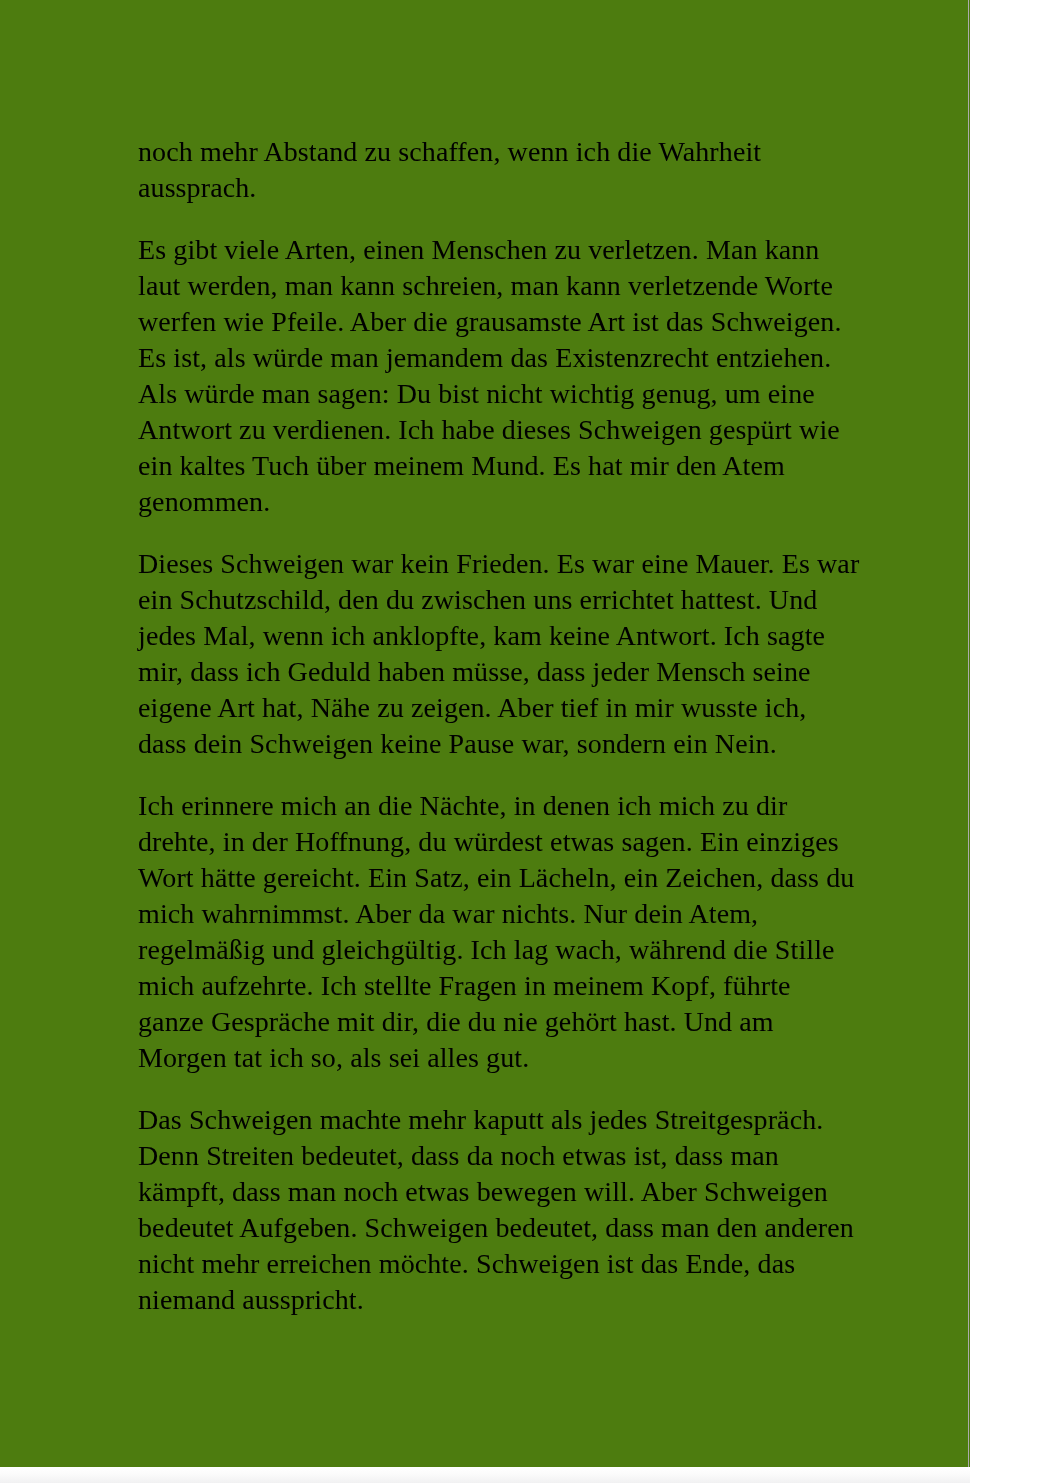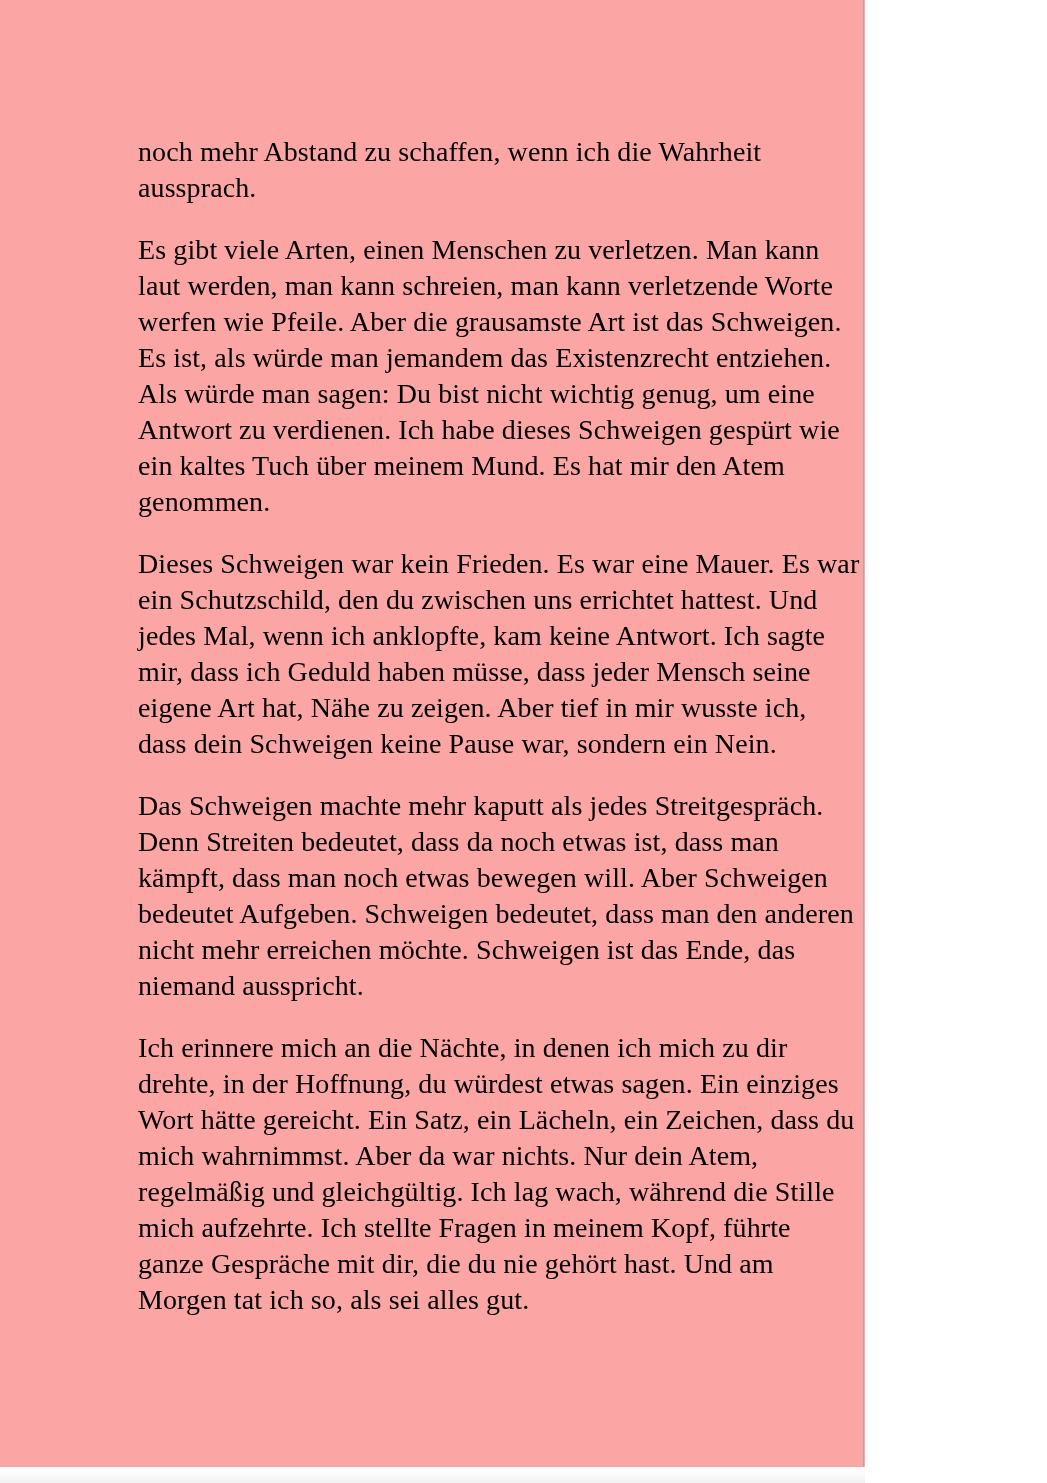--- a/index.html
+++ b/index.html
@@ -5,23 +5,23 @@
   html, body {
     margin: 0;
     padding: 0;
     width: 1047px;
     height: 1483px;
     background: #ffffff;
     overflow: hidden;
   }
   .page {
     position: relative;
-    width: 865px;
+    width: 970px;
     height: 1483px;
-    background: #fca5a5;
+    background: #4d7c0f;
     font-family: "Liberation Serif", "DejaVu Serif", serif;
     color: #000000;
   }
   .text-block {
     position: absolute;
     top: 134px;
     left: 138px;
     width: 870px;
   }
   .para {
@@ -64,32 +64,32 @@
 Als würde man sagen: Du bist nicht wichtig genug, um eine
 Antwort zu verdienen. Ich habe dieses Schweigen gespürt wie
 ein kaltes Tuch über meinem Mund. Es hat mir den Atem
 genommen.</p>
     <p class="para">Dieses Schweigen war kein Frieden. Es war eine Mauer. Es war
 ein Schutzschild, den du zwischen uns errichtet hattest. Und
 jedes Mal, wenn ich anklopfte, kam keine Antwort. Ich sagte
 mir, dass ich Geduld haben müsse, dass jeder Mensch seine
 eigene Art hat, Nähe zu zeigen. Aber tief in mir wusste ich,
 dass dein Schweigen keine Pause war, sondern ein Nein.</p>
-    <p class="para">Das Schweigen machte mehr kaputt als jedes Streitgespräch.
-Denn Streiten bedeutet, dass da noch etwas ist, dass man
-kämpft, dass man noch etwas bewegen will. Aber Schweigen
-bedeutet Aufgeben. Schweigen bedeutet, dass man den anderen
-nicht mehr erreichen möchte. Schweigen ist das Ende, das
-niemand ausspricht.</p>
     <p class="para">Ich erinnere mich an die Nächte, in denen ich mich zu dir
 drehte, in der Hoffnung, du würdest etwas sagen. Ein einziges
 Wort hätte gereicht. Ein Satz, ein Lächeln, ein Zeichen, dass du
 mich wahrnimmst. Aber da war nichts. Nur dein Atem,
 regelmäßig und gleichgültig. Ich lag wach, während die Stille
 mich aufzehrte. Ich stellte Fragen in meinem Kopf, führte
 ganze Gespräche mit dir, die du nie gehört hast. Und am
 Morgen tat ich so, als sei alles gut.</p>
+    <p class="para">Das Schweigen machte mehr kaputt als jedes Streitgespräch.
+Denn Streiten bedeutet, dass da noch etwas ist, dass man
+kämpft, dass man noch etwas bewegen will. Aber Schweigen
+bedeutet Aufgeben. Schweigen bedeutet, dass man den anderen
+nicht mehr erreichen möchte. Schweigen ist das Ende, das
+niemand ausspricht.</p>
   </div>
 
   <div class="right-edge-line"></div>
   <div class="page-bottom-edge"></div>
 
 </div>
 
 </body></html>

